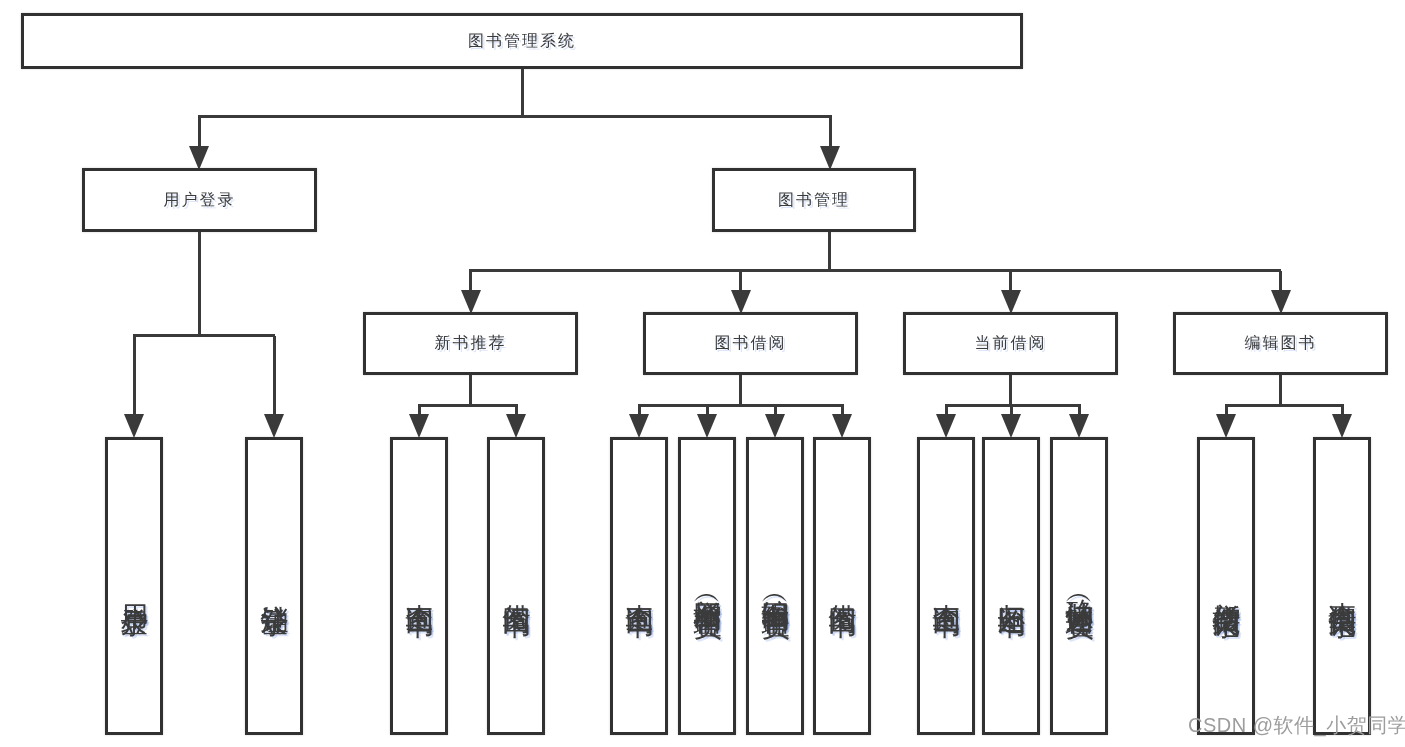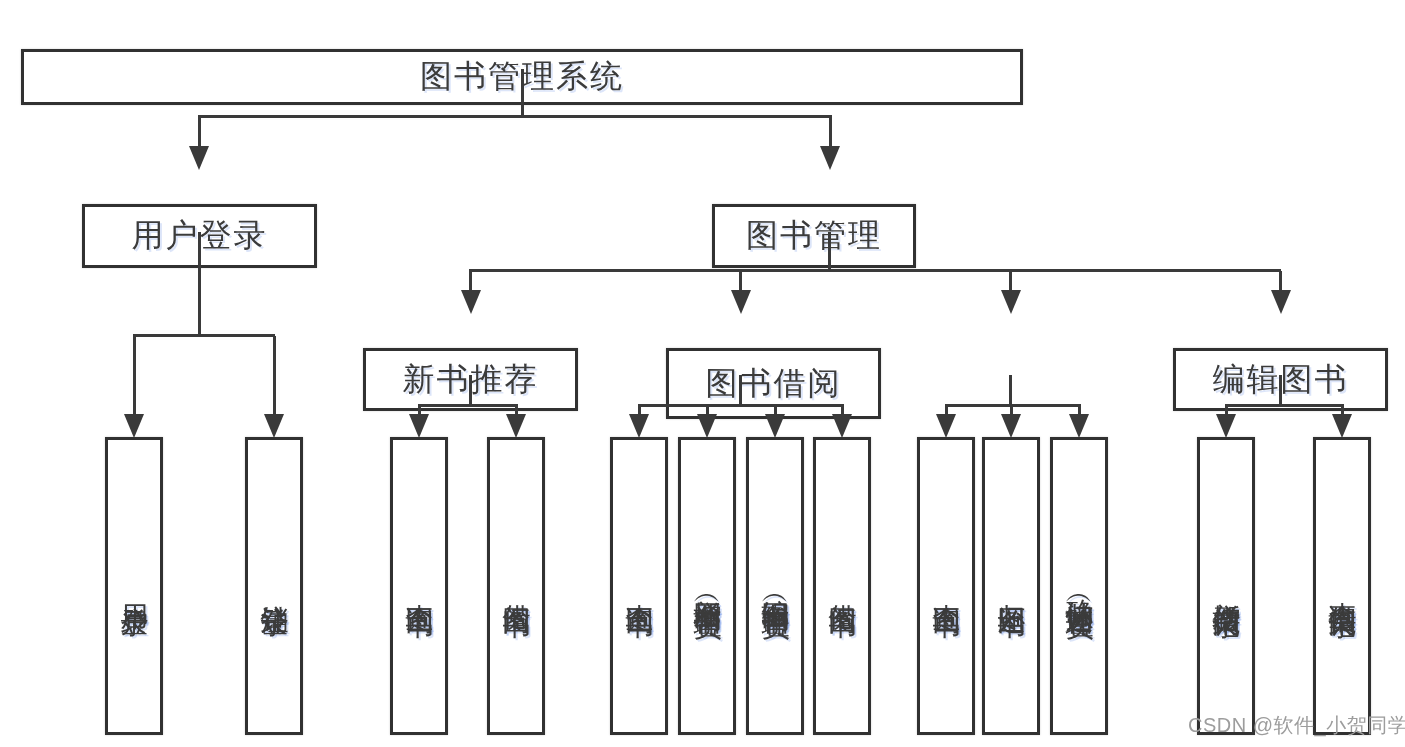--- a/index.html
+++ b/index.html
@@ -13,21 +13,21 @@
     font-family:"Liberation Sans","DejaVu Sans",sans-serif;
   }
   .node{
     position:absolute; box-sizing:border-box; background:#fff;
     border:3px solid var(--node_border);
     display:flex; align-items:center; justify-content:center;
     color:var(--text);
     box-shadow:0 0 2px rgba(0,0,0,0.18);
     text-shadow:2px 2px 0 rgba(130,160,235,0.28);
   }
-  .h-node{ font-size:32px; letter-spacing:2px; white-space:nowrap;margin-top:36px; }
+  .h-node{ font-size:16px; letter-spacing:2px; white-space:nowrap; }
   .v-node{
     writing-mode:vertical-rl; text-orientation:mixed;
     font-size:28px; letter-spacing:2px; line-height:1;
   }
   .vline{ position:absolute; width:3px; background:var(--line); }
   .hline{ position:absolute; height:3px; background:var(--line); }
   .arrow{
     position:absolute; width:0; height:0;
     border-left:10px solid transparent; border-right:10px solid transparent;
     border-top:24px solid var(--line);
@@ -67,21 +67,22 @@
   <div class="vline" style="left:469px;top:271px;height:23px"></div>
   <div class="vline" style="left:739px;top:271px;height:23px"></div>
   <div class="vline" style="left:1009px;top:271px;height:23px"></div>
   <div class="vline" style="left:1279px;top:271px;height:23px"></div>
   <div class="arrow" style="left:460.5px;top:290px"></div>
   <div class="arrow" style="left:730.5px;top:290px"></div>
   <div class="arrow" style="left:1000.5px;top:290px"></div>
   <div class="arrow" style="left:1270.5px;top:290px"></div>
 
   <div class="node h-node" style="left:363px;top:312px;width:215px;height:63px">新书推荐</div>
-  <div class="node h-node" style="left:666px;top:312px;width:215px;height:71px">图书借阅</div>
+  <div class="node h-node" style="left:643px;top:312px;width:215px;height:63px">图书借阅</div>
+  <div class="node h-node" style="left:903px;top:312px;width:215px;height:63px">当前借阅</div>
   <div class="node h-node" style="left:1173px;top:312px;width:215px;height:63px">编辑图书</div>
 
   <div class="vline" style="left:469px;top:375px;height:31px"></div>
   <div class="hline" style="left:417.5px;top:404px;width:100px"></div>
   <div class="vline" style="left:417.5px;top:406px;height:12px"></div>
   <div class="vline" style="left:514.5px;top:406px;height:12px"></div>
   <div class="arrow" style="left:409px;top:414px"></div>
   <div class="arrow" style="left:506px;top:414px"></div>
 
   <div class="vline" style="left:739px;top:375px;height:31px"></div>

